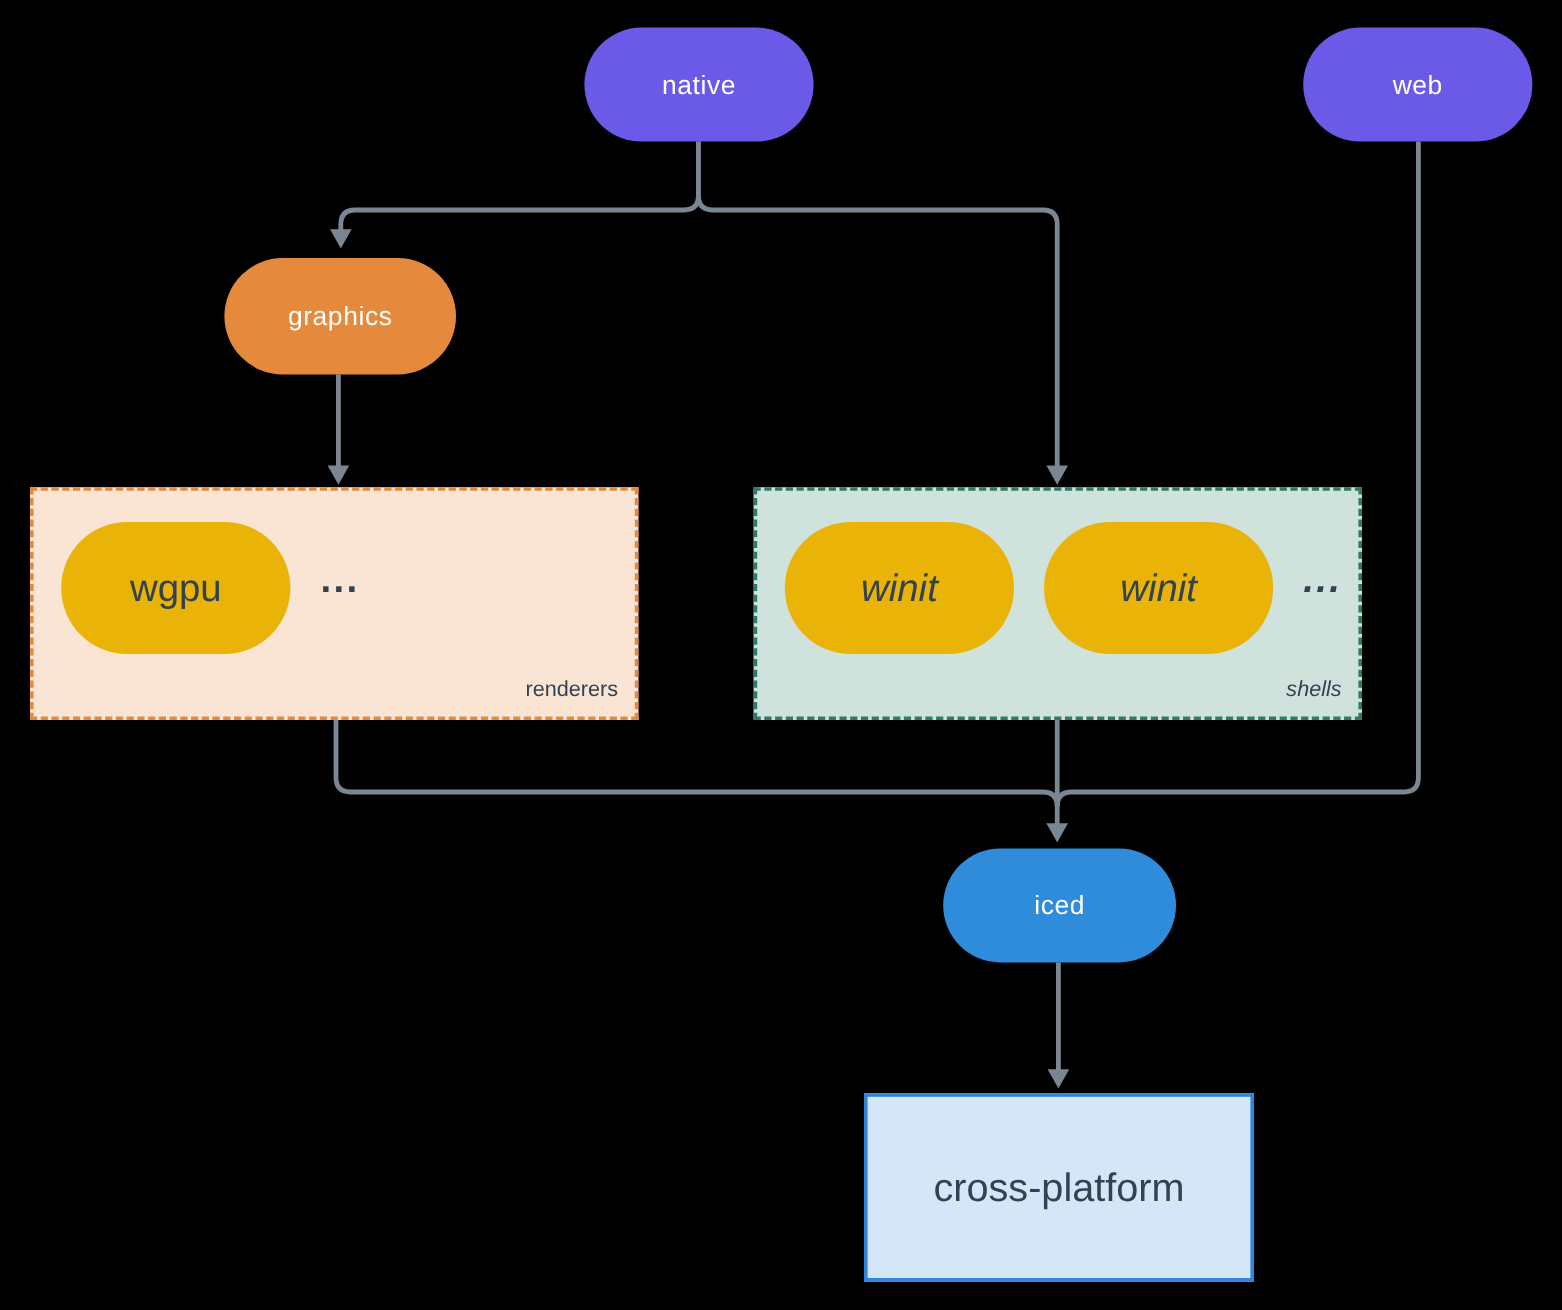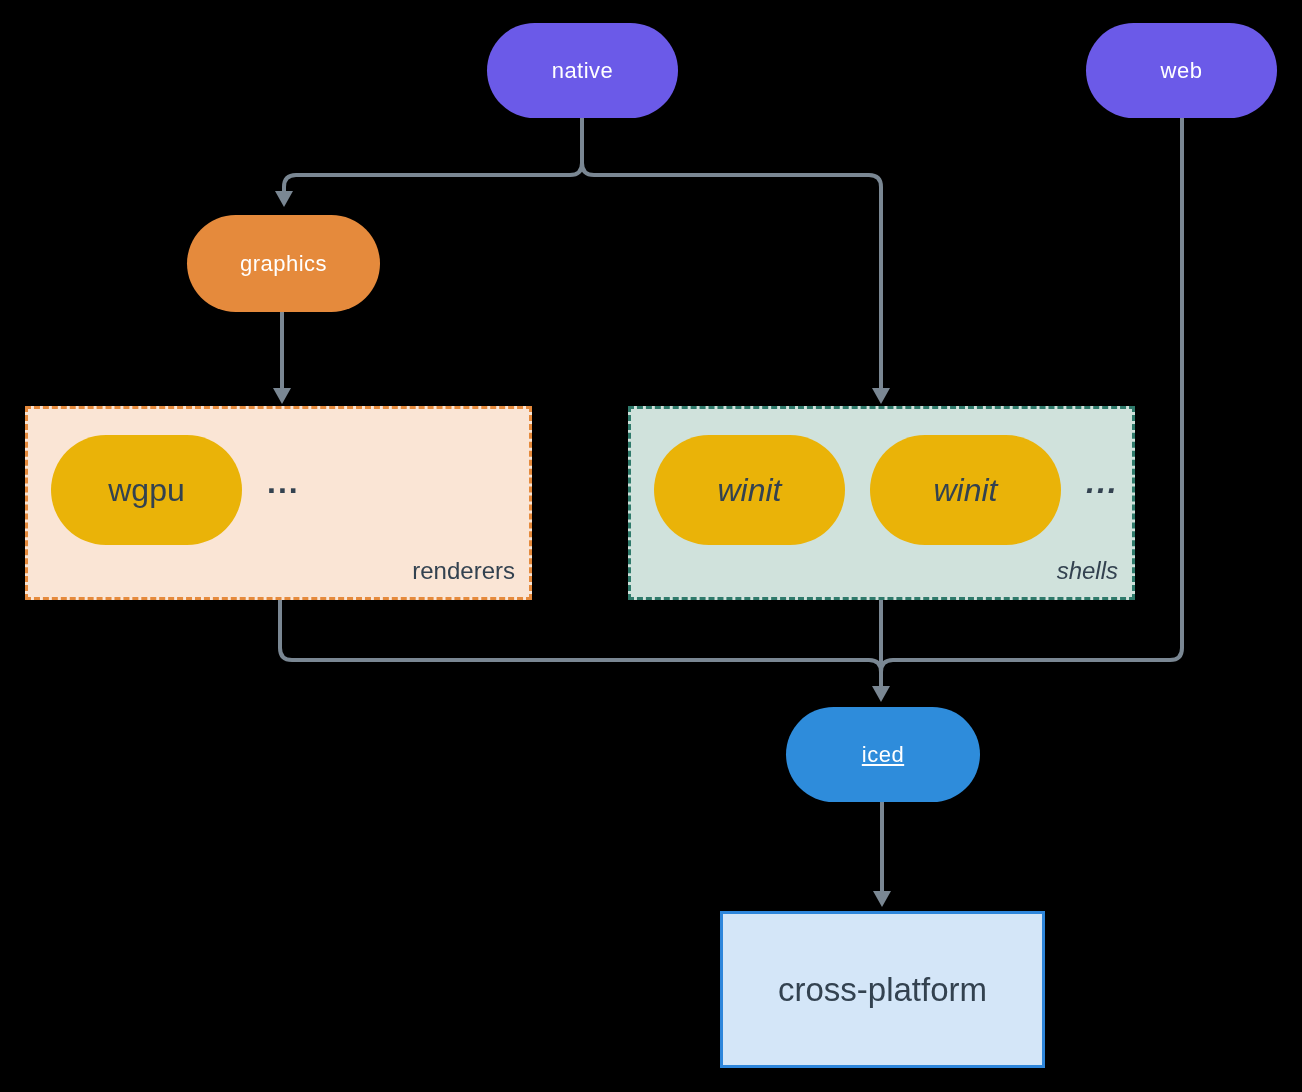--- a/index.html
+++ b/index.html
@@ -35,21 +35,21 @@
     align-items: center;
     justify-content: center;
     border-radius: 999px;
     color: var(--text_light);
     font-size: 22px;
     letter-spacing: 0.5px;
   }
   .pill-native   { left: 487px; top:  23px; width: 191px; height: 95px; background: var(--purple); }
   .pill-web      { left: 1086px; top: 23px; width: 191px; height: 95px; background: var(--purple); }
   .pill-graphics { left: 187px; top: 215px; width: 193px; height: 97px; background: var(--orange); }
-  .pill-iced     { left: 786px; top: 707px; width: 194px; height: 95px; background: var(--blue); text-decoration: underline; }
+  .pill-iced     { left: 786px; top: 707px; width: 194px; height: 95px; background: var(--blue); }
 
   .group-box {
     position: absolute;
     top: 406px;
     height: 194px;
     width: 507px;
     box-sizing: border-box;
     display: flex;
     align-items: flex-start;
     padding: 26px 0 0 23px;
@@ -82,21 +82,21 @@
     font-size: 32px;
     font-weight: bold;
     line-height: 95px;
     letter-spacing: 2px;
   }
   .group-label {
     position: absolute;
     right: 14px;
     bottom: 12px;
     color: var(--text_dark);
-    font-size: 24px;
+    font-size: 18px;
   }
   .app-box {
     position: absolute;
     left: 720px;
     top: 911px;
     width: 325px;
     height: 157px;
     box-sizing: border-box;
     background: var(--lightblue_fill);
     border: 3px solid var(--blue_border);

